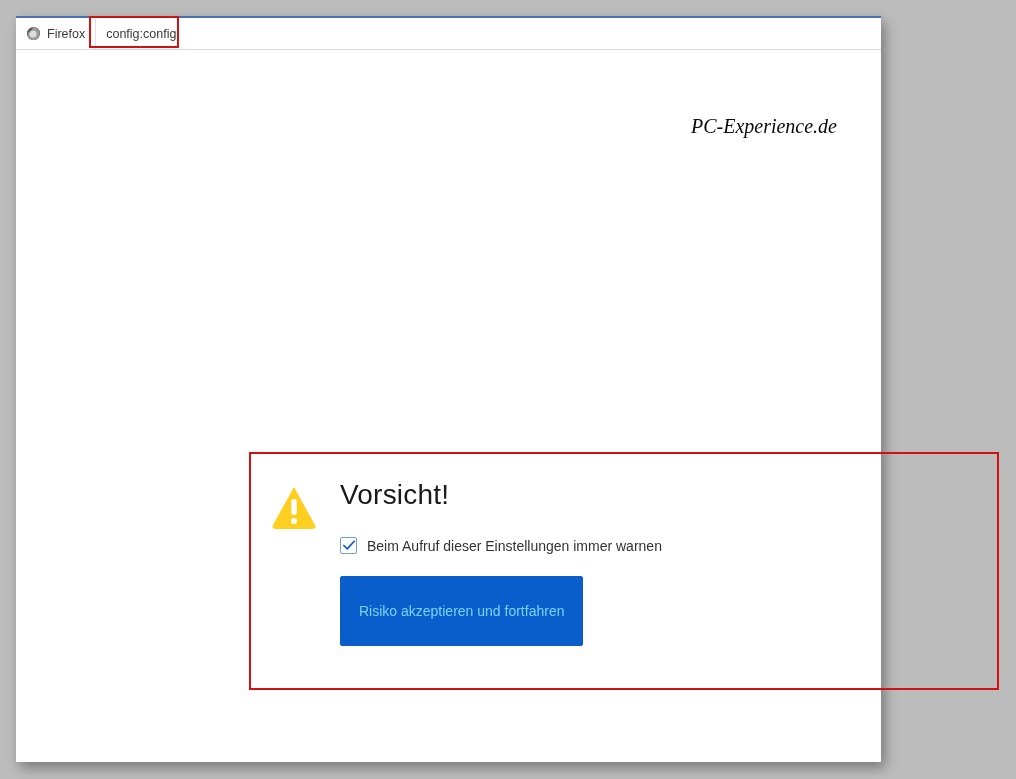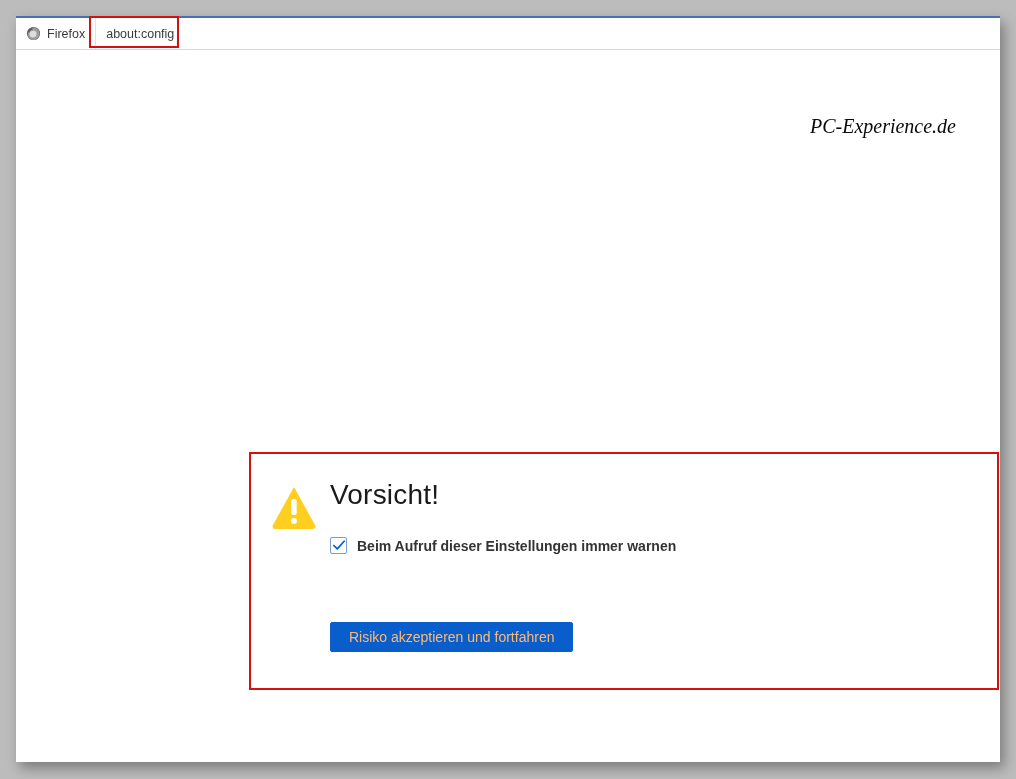--- a/index.html
+++ b/index.html
@@ -8,21 +8,21 @@
       background: #bcbcbc;
       width: 1016px;
       height: 779px;
       overflow: hidden;
       position: relative;
     }
     .browser-frame {
       position: absolute;
       left: 16px;
       top: 16px;
-      width: 984px;
+      width: 865px;
       height: 746px;
       background: #ffffff;
       border-top: 2px solid #4a6fb5;
       box-shadow: 4px 6px 12px rgba(0,0,0,0.35);
     }
     .tab-bar {
       display: flex;
       align-items: stretch;
       height: 32px;
       border-bottom: 1px solid #d8d8d8;
@@ -71,21 +71,21 @@
       font-style: italic;
       font-size: 20px;
       color: #0a0a0a;
     }
     .warning-panel {
       position: absolute;
       left: 254px;
       top: 461px;
       width: 740px;
       display: flex;
-      gap: 12px;
+      gap: 22px;
     }
     .warn-icon {
       width: 48px;
       height: 48px;
       flex: 0 0 48px;
       margin-top: 4px;
     }
     .warn-body {
       flex: 1;
     }
@@ -100,67 +100,65 @@
       font-size: 14px;
       color: #333;
       line-height: 1.35;
       margin-bottom: 20px;
     }
     .check-row {
       display: flex;
       align-items: center;
       gap: 10px;
       margin-bottom: 22px;
-      font-weight: bold;
     }
     .checkbox {
       width: 17px;
       height: 17px;
       border: 1px solid #7a9bd6;
       border-radius: 2px;
       background: #ffffff;
       display: flex;
       align-items: center;
       justify-content: center;
       cursor: pointer;
     }
     .checkbox svg { width: 12px; height: 11px; }
     .check-label {
       font-size: 14px;
       color: #333;
     }
     .accept-btn {
       display: inline-block;
-      padding: 6px 18px;
+      padding: 26px 18px;
       font-size: 14px;
-      color: #fdba74;
+      color: #7dd3fc;
       background: #0a5ecb;
       border: 1px solid #0a5ecb;
       border-radius: 2px;
       cursor: pointer;
-      margin-top: 46px;
     }
   </style>
 </head>
 <body>
 
 <div class="browser-frame">
   <div class="tab-bar">
     <div class="tab">
       <span class="ff-icon">
         <svg viewBox="0 0 32 32">
           <circle cx="16" cy="16" r="14" fill="#5c5c5c"></circle>
           <path d="M16 3 C22 3 29 8 29 17 C29 25 22 30 16 30 C11 30 5 26 4 18 C4 16 5 13 7 11 C7 14 9 15 11 15 C9 13 9 10 11 8 C12 10 14 10 15 9 C13 8 13 6 14 4 C15 3.4 15.5 3 16 3 Z" fill="#9c9c9c"></path>
           <circle cx="15" cy="17" r="7.5" fill="#dcdcdc"></circle>
         </svg>
       </span>
       <span>Firefox</span>
     </div>
     <div class="tab address-tab">
-      <span>about:config</span>
+      <span>config:config</span>
     </div>
   </div>
 
   <div class="watermark">PC-Experience.de</div>
 
   <div class="warning-panel">
     <div class="warn-icon">
       <svg viewBox="0 0 48 48">
         <path d="M24 4 L45 42 C46 44 45 46 42.5 46 L5.5 46 C3 46 2 44 3 42 Z" fill="#ffcf1f"></path>
         <rect x="21.3" y="16" width="5.4" height="16" rx="2.5" fill="#ffffff"></rect>

